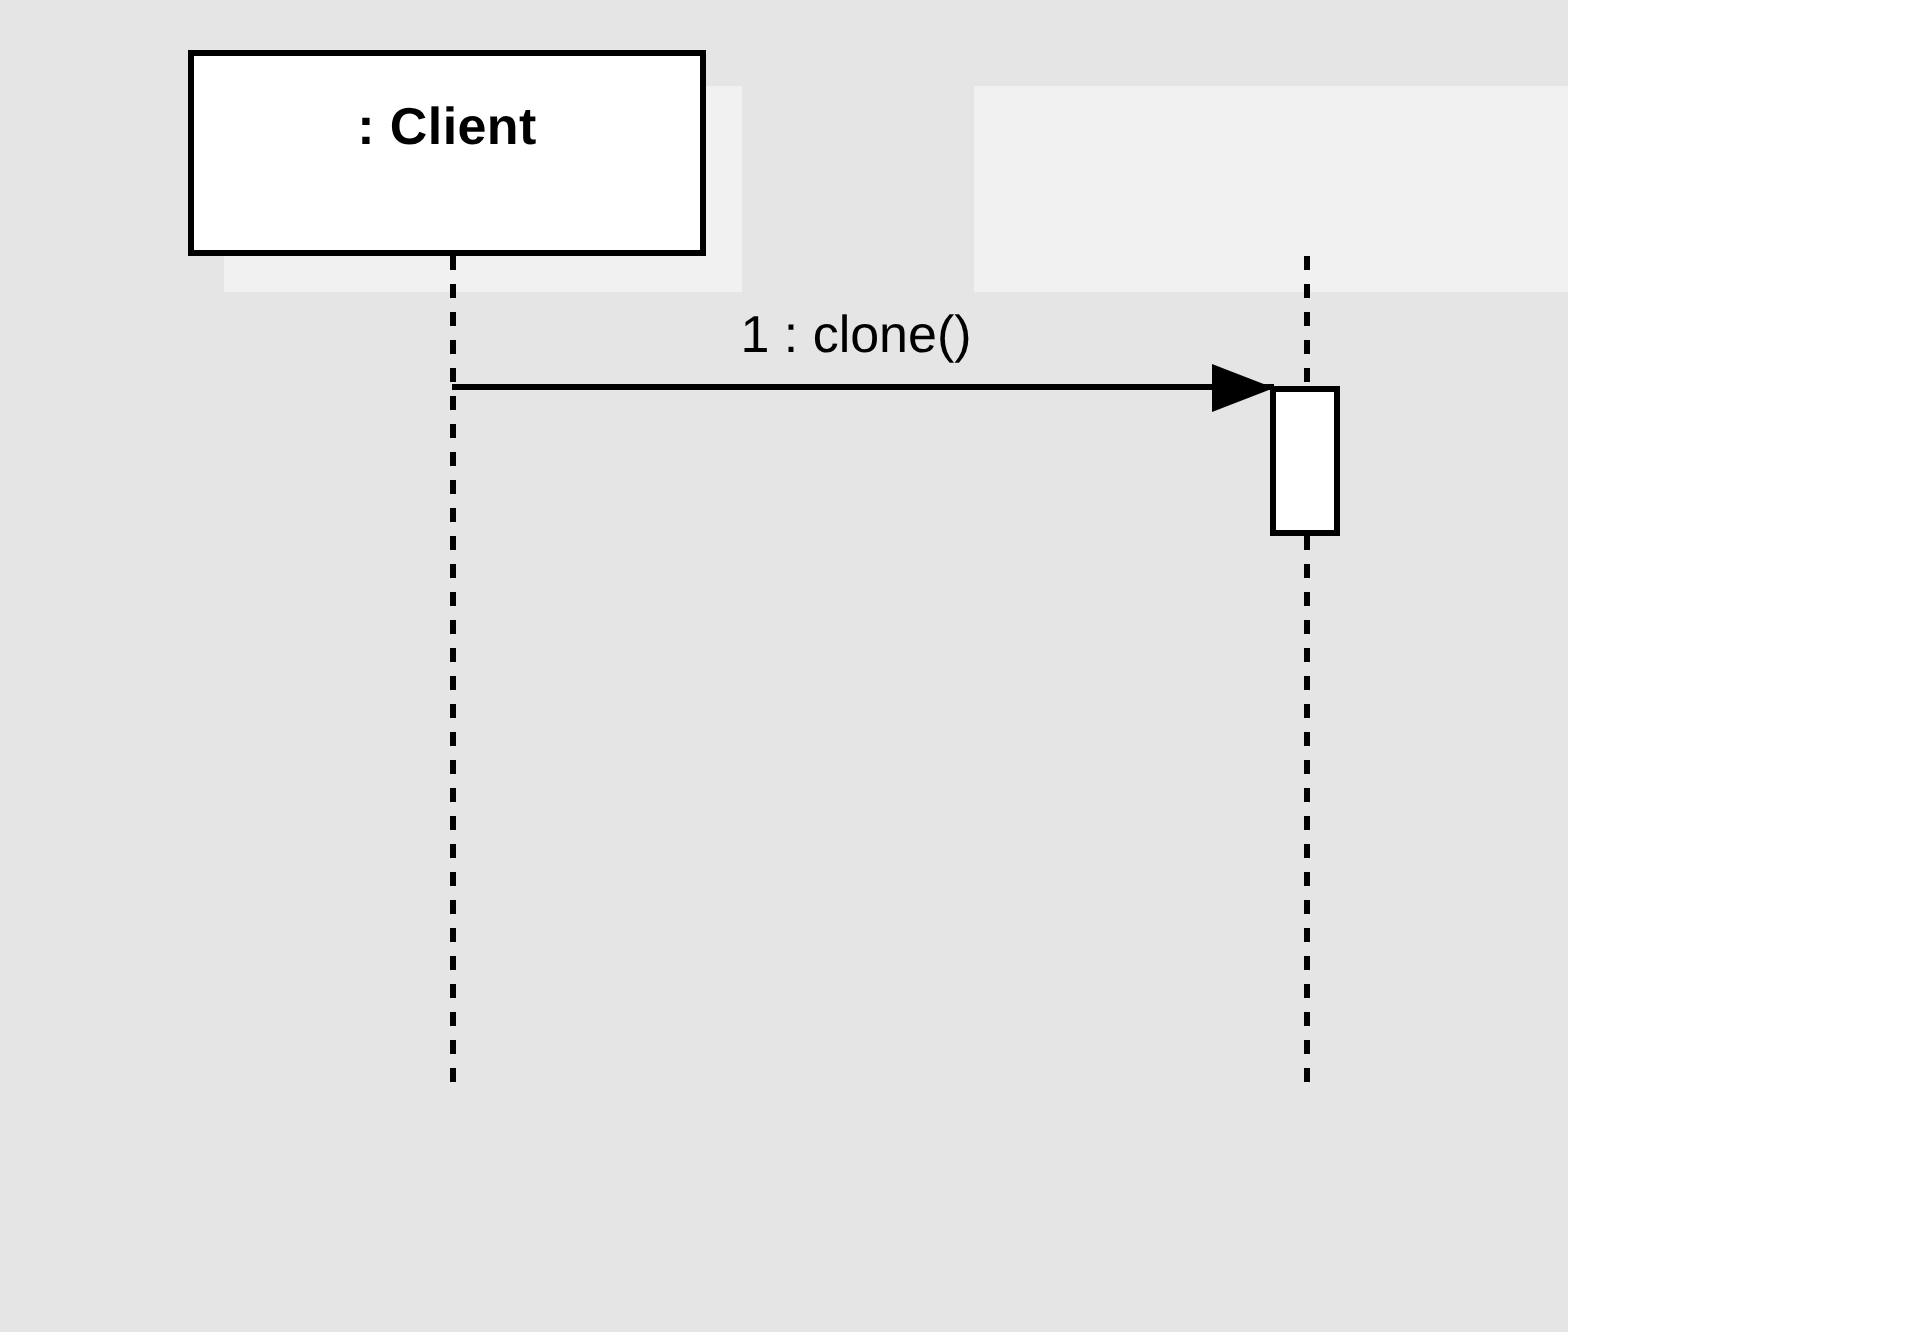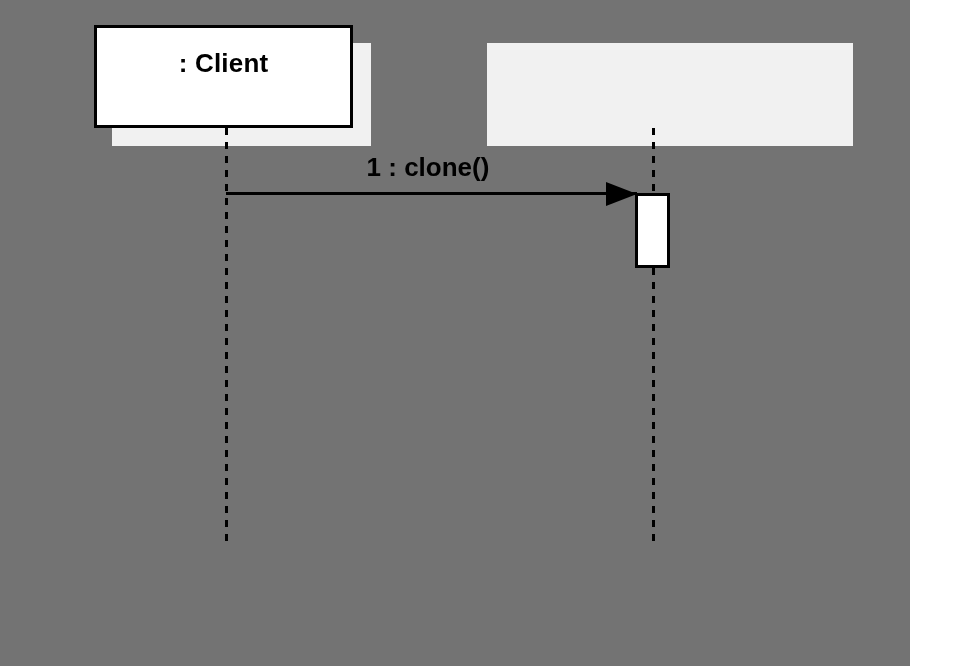--- a/index.html
+++ b/index.html
@@ -5,23 +5,23 @@
   html, body {
     margin: 0;
     padding: 0;
     background: #ffffff;
   }
   body {
     font-family: "Liberation Sans", sans-serif;
   }
   #canvas {
     position: relative;
-    width: 910px;
+    width: 784px;
     height: 666px;
-    background: #737373;
+    background: #e5e5e5;
     overflow: hidden;
   }
 
   
   .lifeline-head {
     position: absolute;
     box-sizing: border-box;
     background: #ffffff;
     border: 3px solid #000000;
     z-index: 3;
@@ -73,21 +73,21 @@
     height: 0;
     border-top: 12px solid transparent;
     border-bottom: 12px solid transparent;
     border-left: 31px solid #000000;
     z-index: 5;
   }
   .message-label {
     position: absolute;
     font-size: 26px;
     line-height: 30px;
-    font-weight: bold;
+    font-weight: normal;
     color: #000000;
     white-space: nowrap;
     text-align: center;
     z-index: 5;
   }
 
   
   .activation-bar {
     position: absolute;
     box-sizing: border-box;

